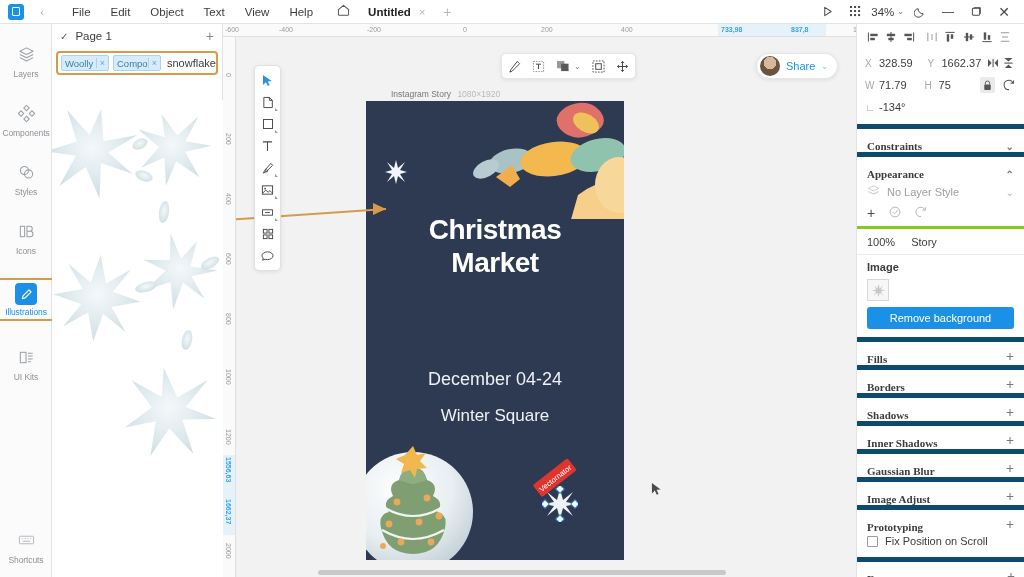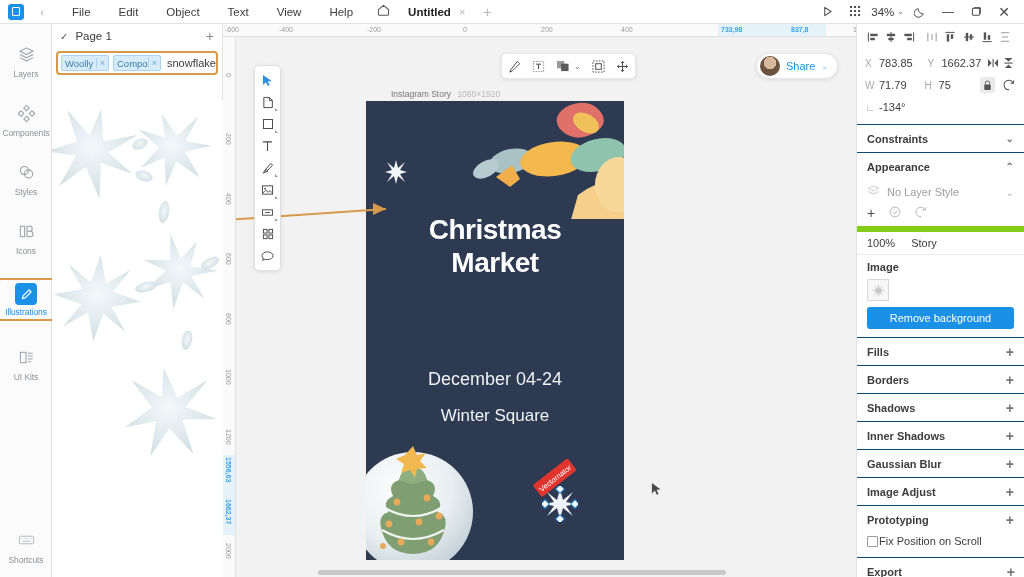--- a/index.html
+++ b/index.html
@@ -17,21 +17,21 @@
     position:absolute; top:0; left:0; width:1024px; height:24px;
     background:#ffffff; border-bottom:1px solid #e3e3e3;
     display:flex; align-items:center;
   }
   .logo-box {
     width:16px; height:16px; margin-left:8px; background:#1a91e6;
     border-radius:3px; display:flex; align-items:center; justify-content:center;
   }
   .logo-box .inner { width:8px;height:9px;border:1.5px solid #fff;border-radius:1px; }
   .back-chev { margin-left:12px; color:#aaa; font-size:11px; width:12px; text-align:center;}
-  .menus { display:flex; margin-left:14px; gap:8px; }
+  .menus { display:flex; margin-left:14px; gap:0px; }
   .menus .mi { padding:3px 10px; font-size:11.5px; color:#3c3c3c; cursor:default; }
   .home-icon { margin-left:14px; color:#555; font-size:12px; }
   .tabs-area { display:flex; align-items:center; margin-left:14px; }
   .doc-tab {
     display:flex; align-items:center; gap:8px;
     font-size:11.5px; font-weight:bold; color:#222; padding:2px 4px;
   }
   .doc-tab .x { color:#b5b5b5; font-size:11px; font-weight:normal;}
   .plus-tab { color:#b5b5b5; font-size:14px; margin-left:14px; }
   .mb-right { margin-left:auto; display:flex; align-items:center; gap:0; padding-right:6px; }
@@ -165,54 +165,55 @@
   .align-row .gap { flex:1; }
   .prop-row { display:flex; align-items:center; height:22px; padding:0 8px; }
   .prop-cell { display:flex; align-items:center; width:72px; gap:5px; }
   .prop-k { color:#a8a8a8; font-size:10px; width:9px; }
   .prop-v { font-size:11px; color:#3c3c3c; }
   .prop-icn { width:18px;height:16px;display:flex;align-items:center;justify-content:center;
      color:#555; font-size:11px; }
   .prop-icn.boxed { background:#eaeaea; border-radius:2px; }
 
   .sect-head {
-    height:28px; display:flex; align-items:center; padding:0 10px;
+    height:28px; display:flex; align-items:flex-end; padding:0 10px;
     font-size:11px; font-weight:bold; color:#3c3c3c;
-    border-top:1px solid #0c4a6e;
+    border-top:5px solid #0c4a6e;
+    font-family:Liberation Serif, serif;
   }
   .sect-head .caret { margin-left:auto; color:#777; font-size:10px; }
   .sect-head .plus { margin-left:auto; color:#777; font-size:14px; }
 
   .layerstyle-row { display:flex; align-items:center; padding:2px 10px 0; gap:7px; height:22px;}
   .layerstyle-row .ls-ic { color:#cfcfcf; font-size:13px; }
   .layerstyle-row .ls-t { color:#9e9e9e; font-size:11px; }
   .layerstyle-row .ls-c { margin-left:auto; color:#b5b5b5; font-size:10px; }
   .ls-actions { display:flex; align-items:center; padding:3px 10px 5px; gap:14px; }
   .ls-actions .a { color:#9a9a9a; font-size:13px; }
   .ls-actions .a.strong { color:#4a4a4a; font-size:14px;}
   .blend-row { display:flex;align-items:center; height:28px; padding:0 10px; gap:16px;
-     border-top:6px solid #84cc16; }
+     border-top:3px solid #84cc16; }
   .blend-row span { font-size:11px; color:#3c3c3c; }
 
   .img-sect { border-top:1px solid #ebebeb; padding:6px 10px 8px; }
   .img-sect .t { font-size:11px; font-weight:bold; margin-bottom:6px; }
   .img-row { display:flex; align-items:center; gap:7px; }
   .img-thumb { width:22px;height:22px;border:1px solid #d8d8d8;background:#f7f7f7;
     display:flex;align-items:center;justify-content:center;color:#c2c2c2;font-size:13px; }
   .btn-grey {
     flex:1; height:22px; background:#e6e6e6; border-radius:3px;
     display:flex;align-items:center;justify-content:center;
     font-size:11px; color:#3c3c3c;
   }
   .btn-blue {
     height:22px; margin-top:6px; background:#1a91e6; border-radius:3px;
     display:flex;align-items:center;justify-content:center;
     font-size:11px; color:#fff;
   }
-  .chk-row { display:flex; align-items:center; gap:1px; padding:2px 10px 8px; }
+  .chk-row { display:flex; align-items:center; gap:7px; padding:2px 10px 8px; }
   .chk-box { width:11px;height:11px;border:1px solid #9a9a9a;border-radius:1px;background:#fff;}
   .chk-lbl { font-size:11px; color:#3c3c3c; }
   .hscroll {
     position:absolute; left:0; right:0; bottom:2px; height:5px;
   }
   .hscroll .thumb { position:absolute; height:5px; background:#c9c9c9; border-radius:3px; }
 </style>
 </head>
 <body>
 
@@ -737,21 +738,21 @@
             <g stroke="#9a9a9a" stroke-width="1.1" fill="none">
               <path d="M2 2h9M3.2 6.5h6.6M2 11h9"></path>
             </g>
           </svg>
       </div>
     </div>
 
     <div class="prop-row" style="margin-top:2px">
       <div class="prop-cell">
         <span class="prop-k">X</span>
-        <span class="prop-v">783.85</span>
+        <span class="prop-v">328.59</span>
       </div>
       <div class="prop-cell" style="width:66px">
         <span class="prop-k">Y</span>
         <span class="prop-v">1662.37</span>
       </div>
       <div class="prop-icn">
         <svg width="12" height="10" viewBox="0 0 13 11">
             <g fill="#555">
               <path d="M1 1v9l4-4.5z"></path>
               <rect x="6" y="1" width="1.2" height="9"></rect>

